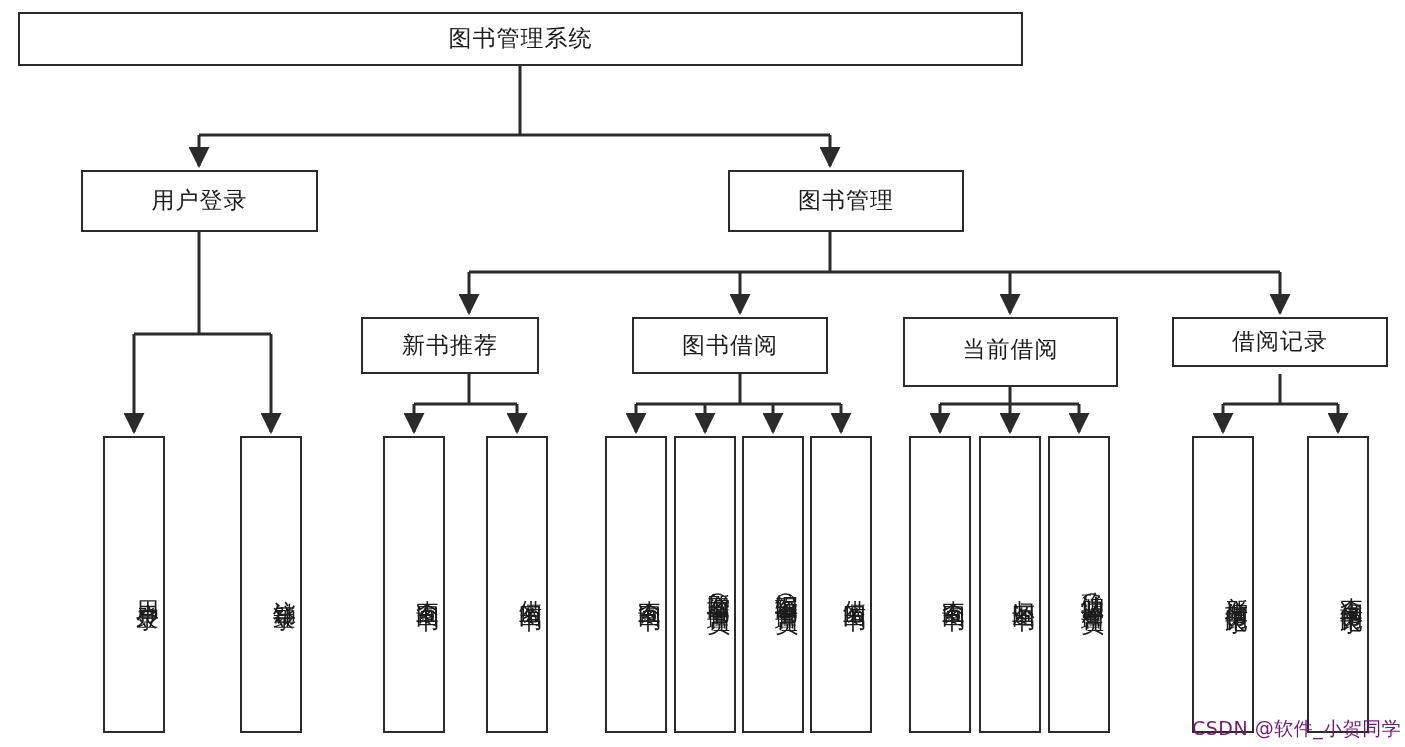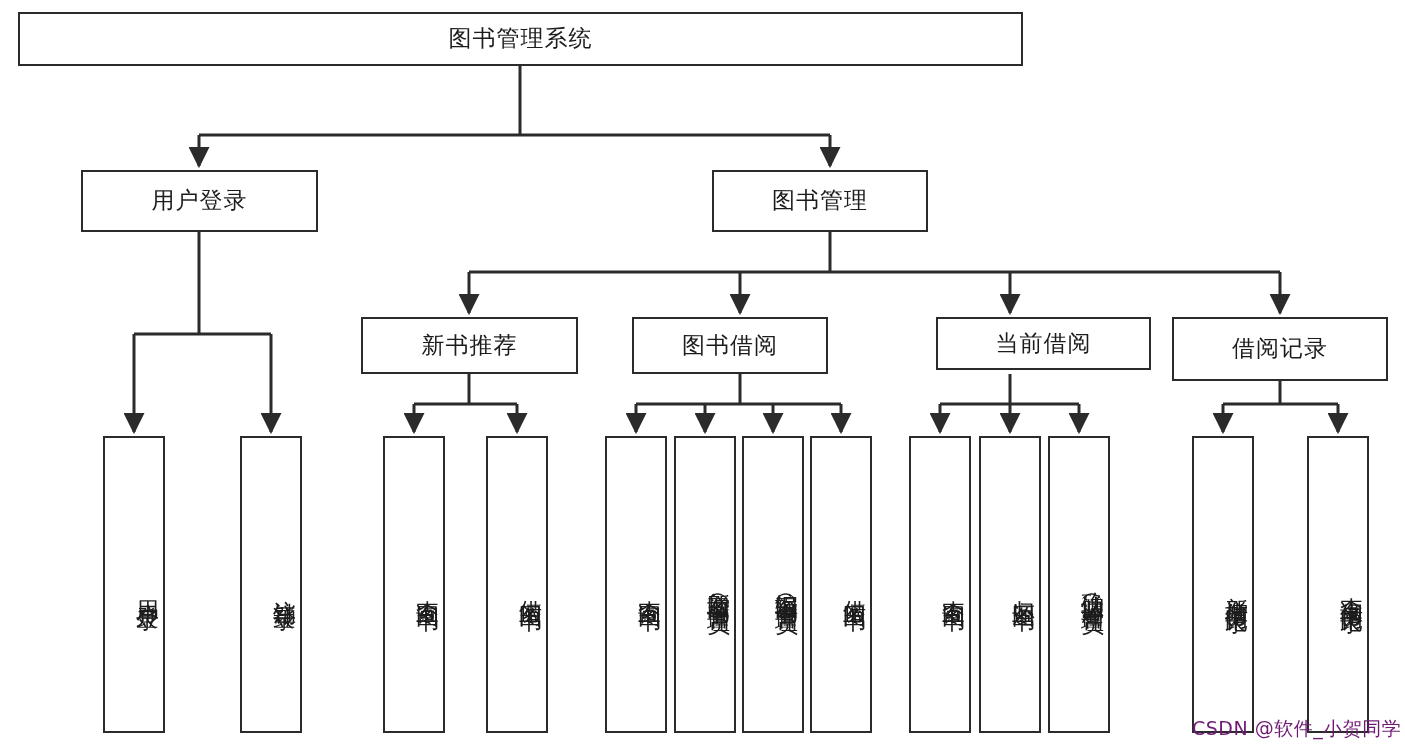--- a/index.html
+++ b/index.html
@@ -121,34 +121,34 @@
     </g>
   </svg>
 
   <div class="node horiz" style="left:18px; top:12px; width:1005px; height:54px;">
     <span class="node-label">图书管理系统</span>
   </div>
 
   <div class="node horiz" style="left:81px; top:170px; width:237px; height:62px;">
     <span class="node-label">用户登录</span>
   </div>
-  <div class="node horiz" style="left:712px; top:170px; width:216px; height:62px;">
+  <div class="node horiz" style="left:728px; top:170px; width:236px; height:62px;">
     <span class="node-label">图书管理</span>
   </div>
 
-  <div class="node horiz" style="left:361px; top:317px; width:217px; height:57px;">
+  <div class="node horiz" style="left:361px; top:317px; width:178px; height:57px;">
     <span class="node-label">新书推荐</span>
   </div>
   <div class="node horiz" style="left:632px; top:317px; width:196px; height:57px;">
     <span class="node-label">图书借阅</span>
   </div>
-  <div class="node horiz" style="left:936px; top:317px; width:215px; height:53px;">
+  <div class="node horiz" style="left:903px; top:317px; width:215px; height:70px;font-family:Liberation Mono, monospace;">
     <span class="node-label">当前借阅</span>
   </div>
-  <div class="node horiz" style="left:1172px; top:317px; width:216px; height:64px;">
+  <div class="node horiz" style="left:1172px; top:317px; width:216px; height:50px;">
     <span class="node-label">借阅记录</span>
   </div>
 
   <div class="node vert leafbox" style="left:103px; top:436px; width:62px; height:297px;">
     <span class="node-label">用户登录</span>
   </div>
   <div class="node vert leafbox" style="left:240px; top:436px; width:62px; height:297px;">
     <span class="node-label">注销登录</span>
   </div>
 

